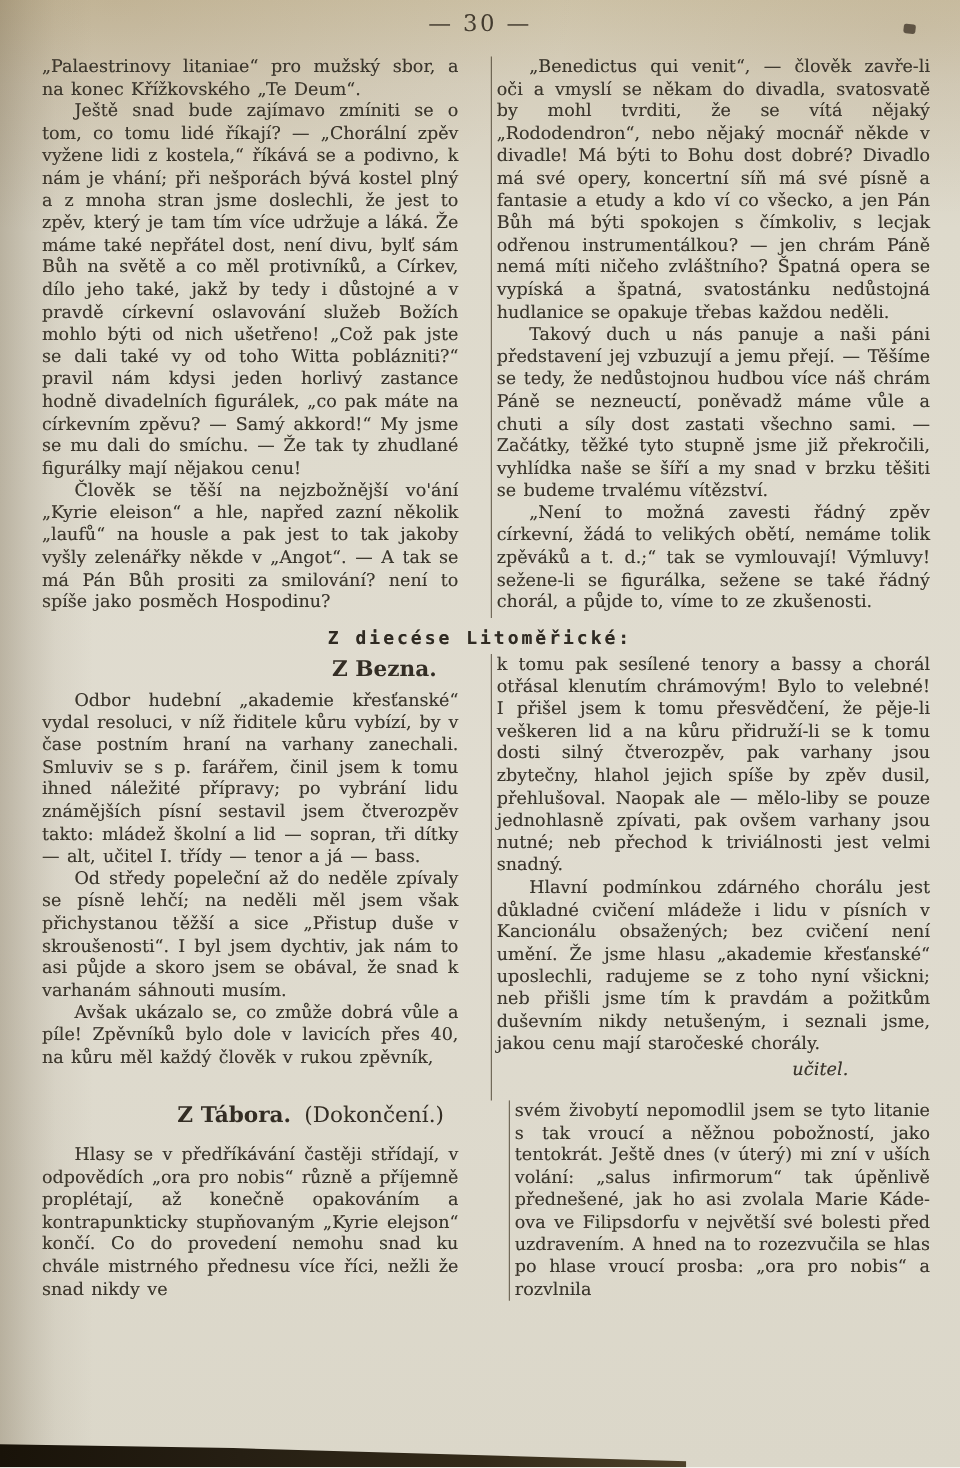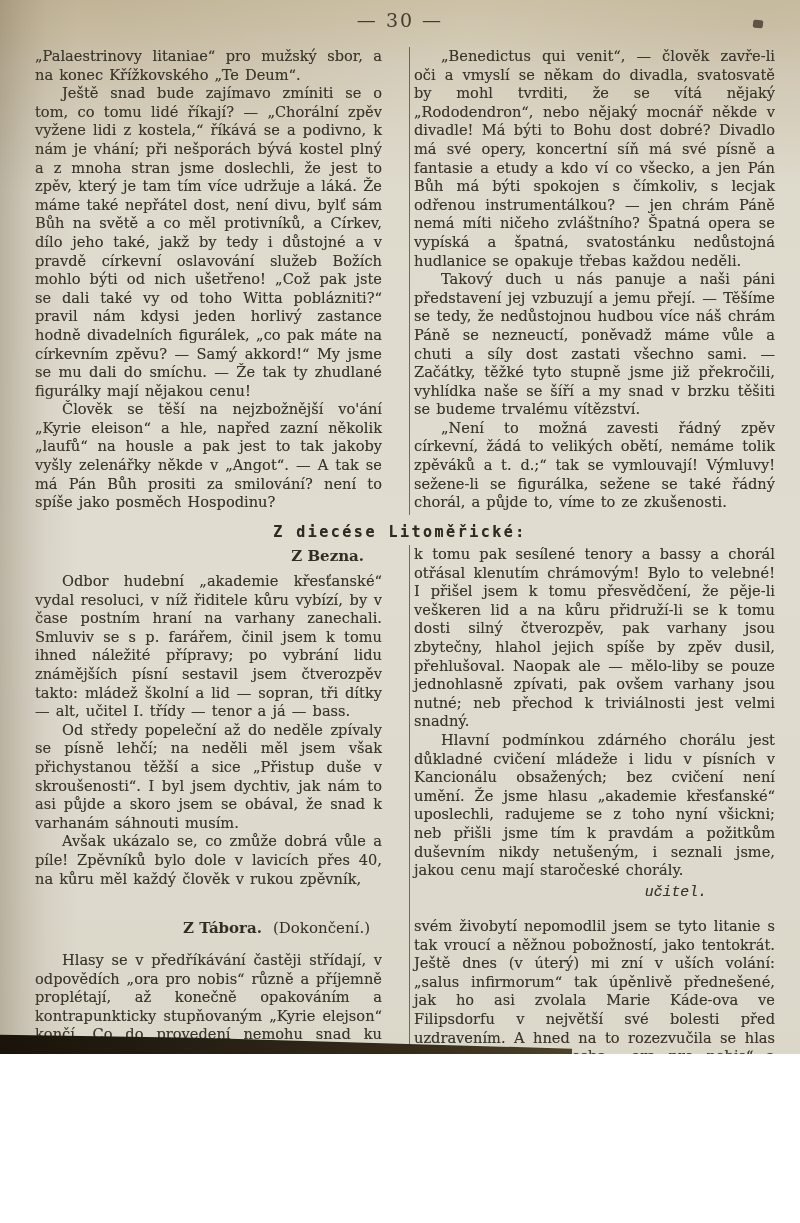--- a/index.html
+++ b/index.html
@@ -1,18 +1,18 @@
 <!DOCTYPE html>
 <html><head>
 <meta charset="utf-8">
 <style>
   html,body{margin:0;padding:0;}
   .page{
     position:relative;
-    width:800px;height:1054px;
+    width:800px;height:1223px;
     overflow:hidden;
     background:
       radial-gradient(ellipse 620px 320px at 12% 0%, rgba(146,120,78,.20), transparent 62%),
       radial-gradient(ellipse 500px 260px at 95% 2%, rgba(146,120,78,.12), transparent 60%),
       linear-gradient(180deg, #cdc2a7 0px, #d6cfbd 70px, #dedacc 190px, #e0dcd0 55%, #dbd7c9 100%);
     font-family:"DejaVu Serif","Liberation Serif",serif;
     color:#3a352c;
   }
   .edge-left{
     position:absolute;top:0;bottom:0;left:0;width:80px;
@@ -42,49 +42,49 @@
   .body-text p{
     margin:0;
     font-size:14.6px;line-height:18.6px;
     text-align:justify;
     word-spacing:1.5px;
     text-shadow:0 0 .4px rgba(55,46,33,.45);
   }
   .indent{text-indent:27px;}
   .sec1{min-height:468px;}
   .sec2{min-height:372px;}
-  .sec3{min-height:150px;}
+  .sec3{min-height:150px;gap:15px;}
   .display-heading{
     margin:8px 0 4px 0;
     text-align:center;
     font-family:"DejaVu Sans Mono","Liberation Mono",monospace;
     font-weight:bold;
     font-size:15px;
     letter-spacing:2.5px;
     color:#2f2a22;
     text-shadow:0 0 .5px rgba(47,42,34,.5);
   }
   .subheading{
     margin:2px 0 7px 0;
     text-align:right;
-    font-size:15px;
+    font-size:18px;
     font-weight:bold;
     color:#332d24;
   }
   .subheading.pad18{padding-right:18px;}
   .subheading.pad12{padding-right:12px;margin-bottom:14px;}
   .subheading .note{font-weight:normal;margin-left:11px;}
   .signature{
     margin-top:3px;
     text-align:right;
     font-style:italic;
     font-size:14.8px;line-height:18.6px;
   }
   .signature .sig-name{padding-right:48px;}
-  .signature .sig-role{padding-right:68px;font-family:Liberation Mono, monospace;}
+  .signature .sig-role{padding-right:68px;}
   .signature div{text-shadow:0 0 .4px rgba(55,46,33,.45);}
 </style>
 </head>
 <body>
 
 <div class="page">
 
   <div class="edge-left"></div>
 
   <div class="pageno">— 30 —</div>

